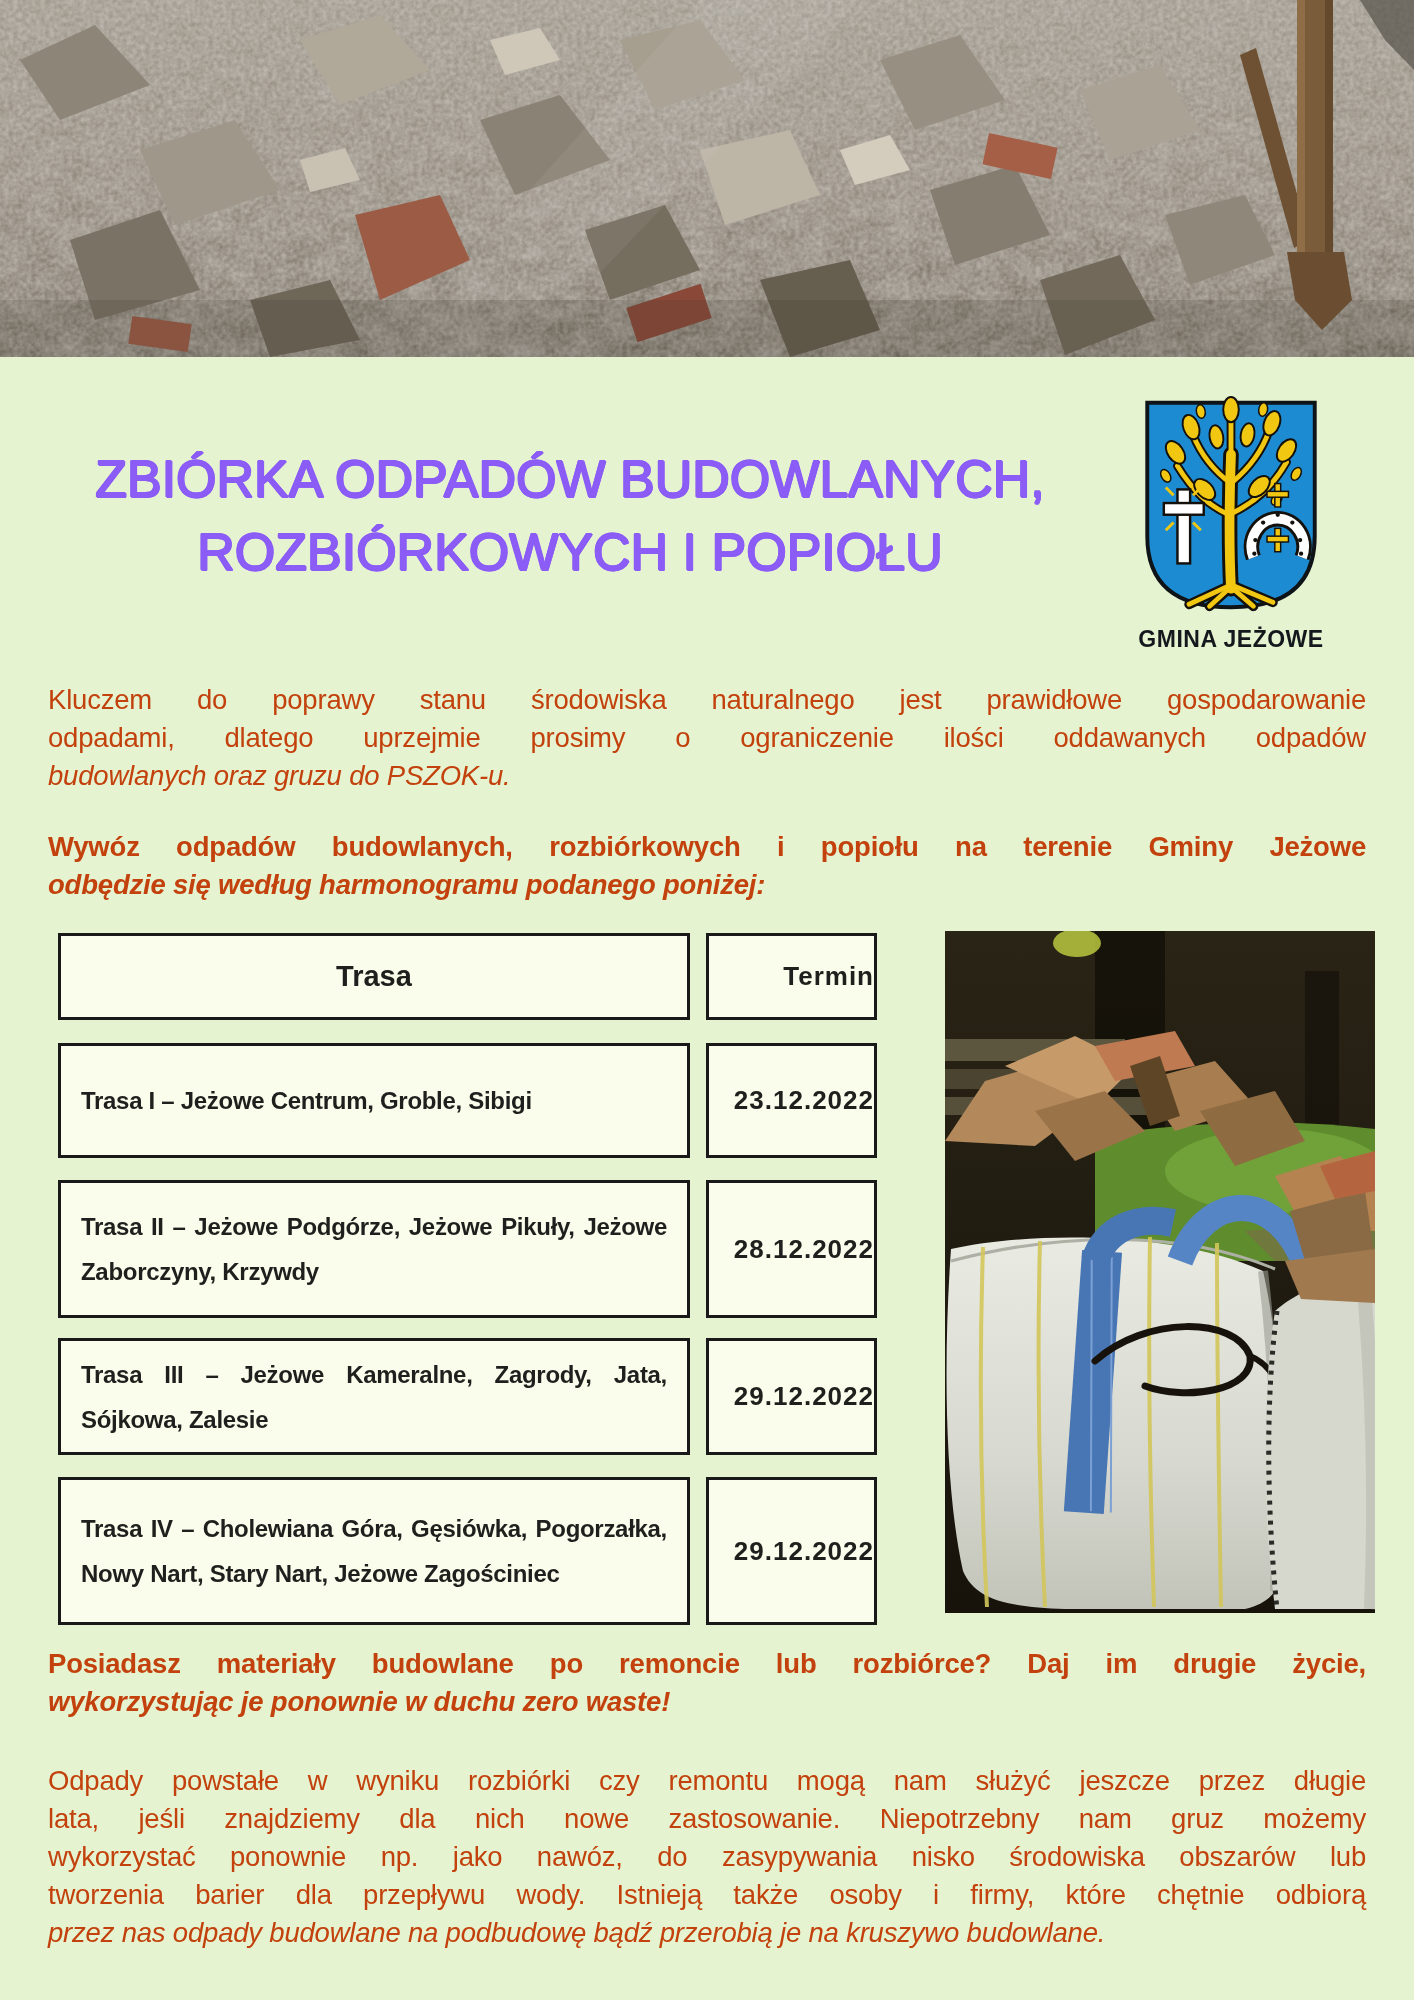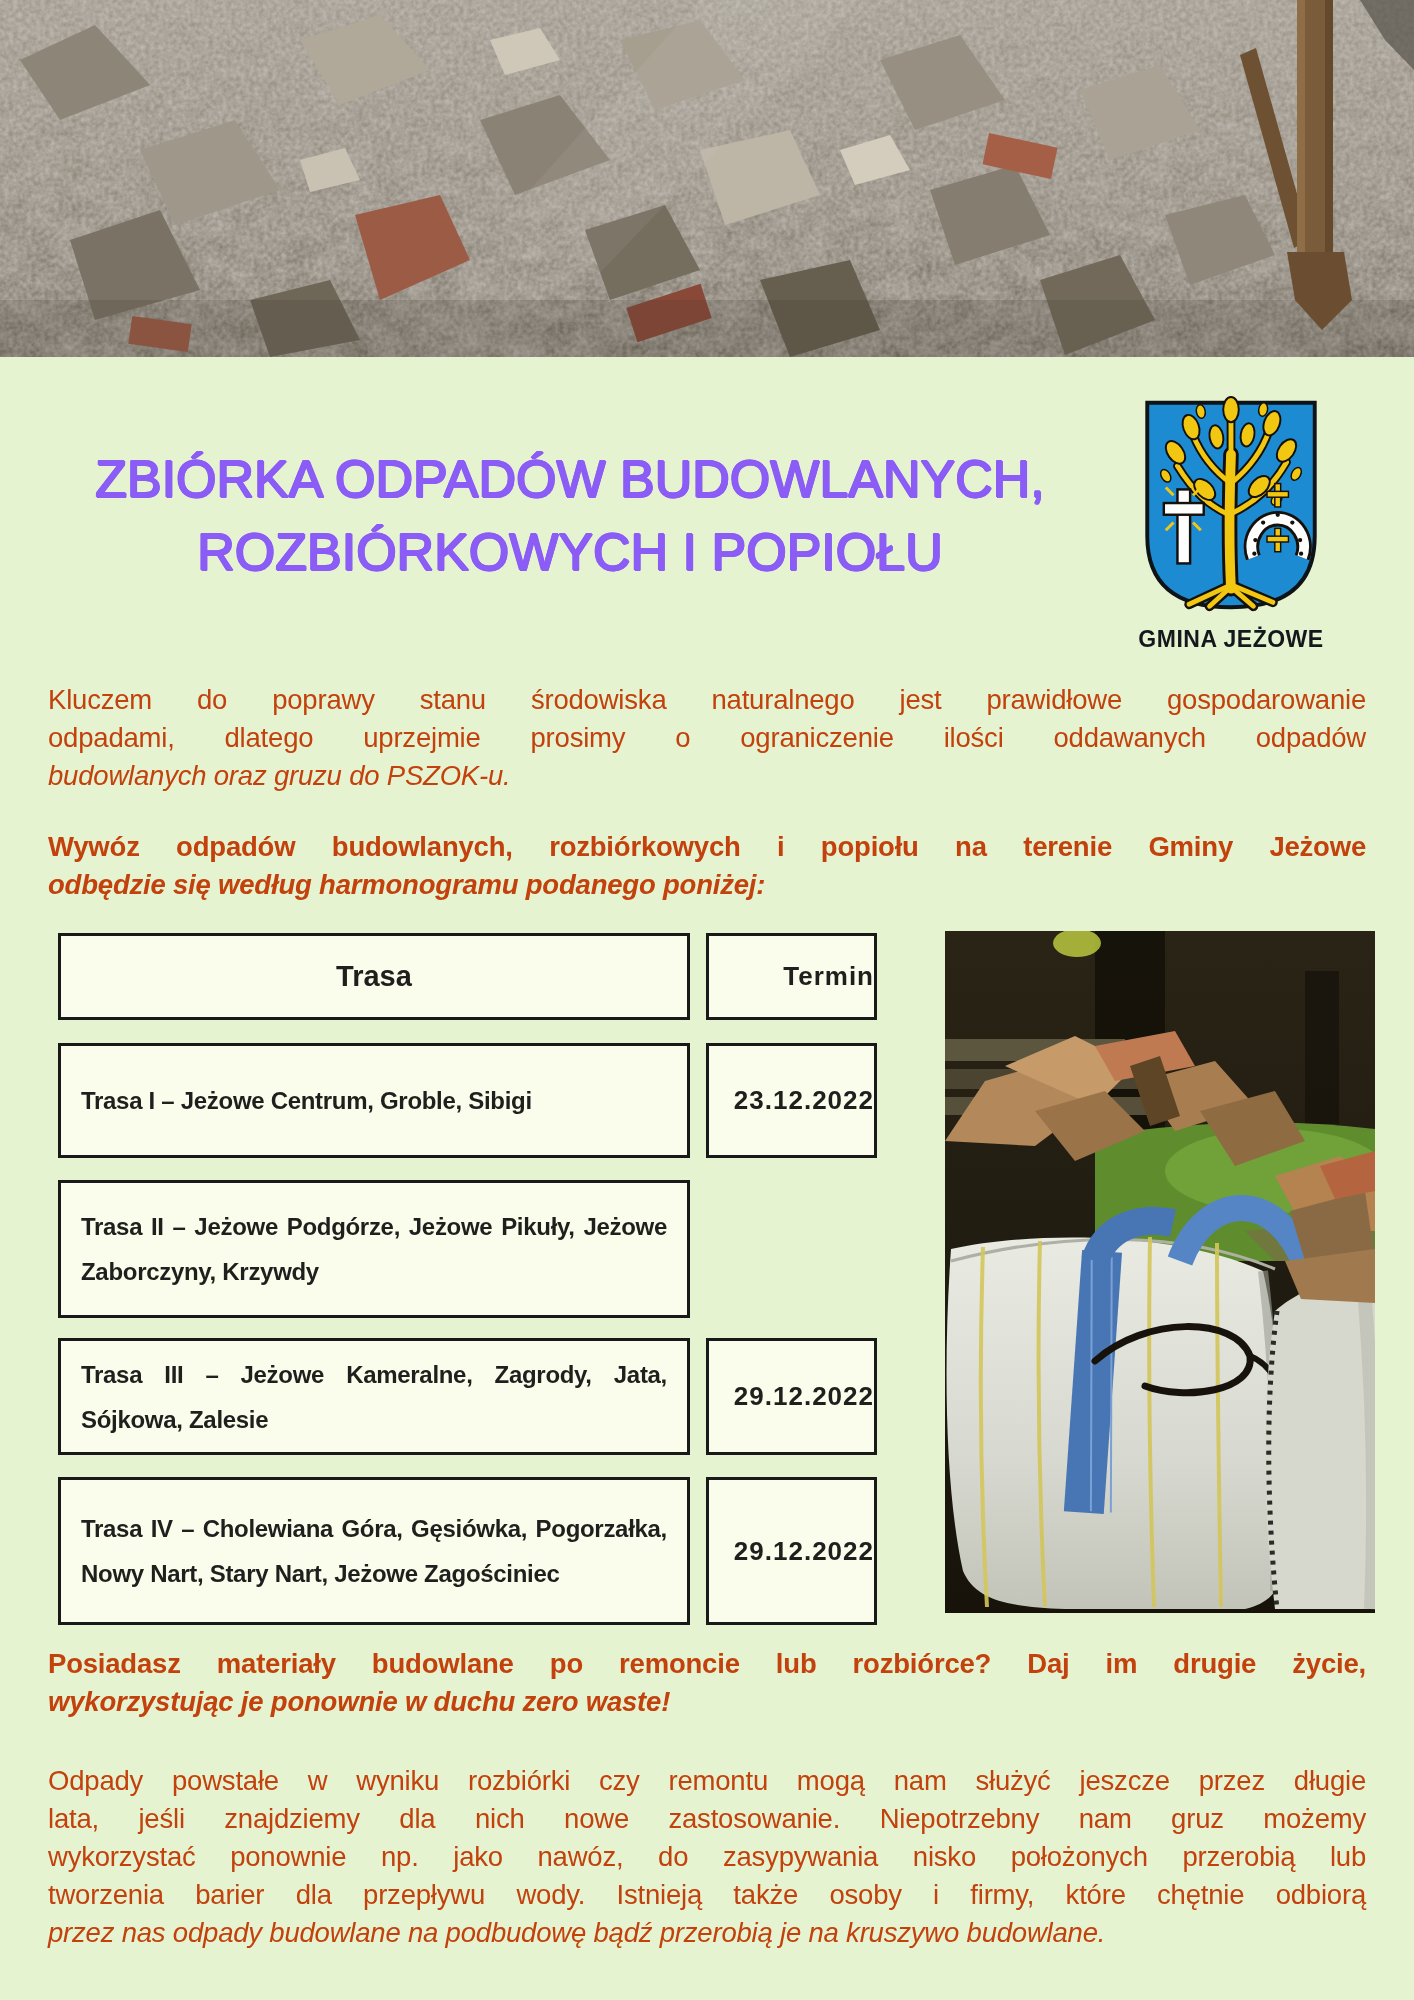--- a/index.html
+++ b/index.html
@@ -223,20 +223,23 @@
   <div class="cell col-route row-1">
     <div class="route-text">Trasa I – Jeżowe Centrum, Groble, Sibigi</div>
   </div>
   <div class="cell col-date row-1">
     <span>23.12.2022</span>
   </div>
 
   <div class="cell col-route row-2">
     <div class="route-text">Trasa II – Jeżowe Podgórze, Jeżowe Pikuły, Jeżowe Zaborczyny, Krzywdy</div>
   </div>
+  <div class="cell col-date row-2">
+    <span>28.12.2022</span>
+  </div>
 
   <div class="cell col-route row-3">
     <div class="route-text">Trasa III – Jeżowe Kameralne, Zagrody, Jata, Sójkowa, Zalesie</div>
   </div>
   <div class="cell col-date row-3">
     <span>29.12.2022</span>
   </div>
 
   <div class="cell col-route row-4">
     <div class="route-text">Trasa IV – Cholewiana Góra, Gęsiówka, Pogorzałka, Nowy Nart, Stary Nart, Jeżowe Zagościniec</div>
@@ -311,18 +314,18 @@
   </div>
 
   <div class="para bold p-highlight">
       <div class="jline">Posiadasz materiały budowlane po remoncie lub rozbiórce? Daj im drugie życie,</div>
       <div class="jline jline-last">wykorzystując je ponownie w duchu zero waste!</div>
     </div>
 
   <div class="para p-body">
       <div class="jline">Odpady powstałe w wyniku rozbiórki czy remontu mogą nam służyć jeszcze przez długie</div>
       <div class="jline">lata, jeśli znajdziemy dla nich nowe zastosowanie. Niepotrzebny nam gruz możemy</div>
-      <div class="jline">wykorzystać ponownie np. jako nawóz, do zasypywania nisko położonych przerobią lub</div>
+      <div class="jline">wykorzystać ponownie np. jako nawóz, do zasypywania nisko środowiska obszarów lub</div>
       <div class="jline">tworzenia barier dla przepływu wody. Istnieją także osoby i firmy, które chętnie odbiorą</div>
       <div class="jline jline-last">przez nas odpady budowlane na podbudowę bądź przerobią je na kruszywo budowlane.</div>
     </div>
 
 </div>
 
 </body></html>

